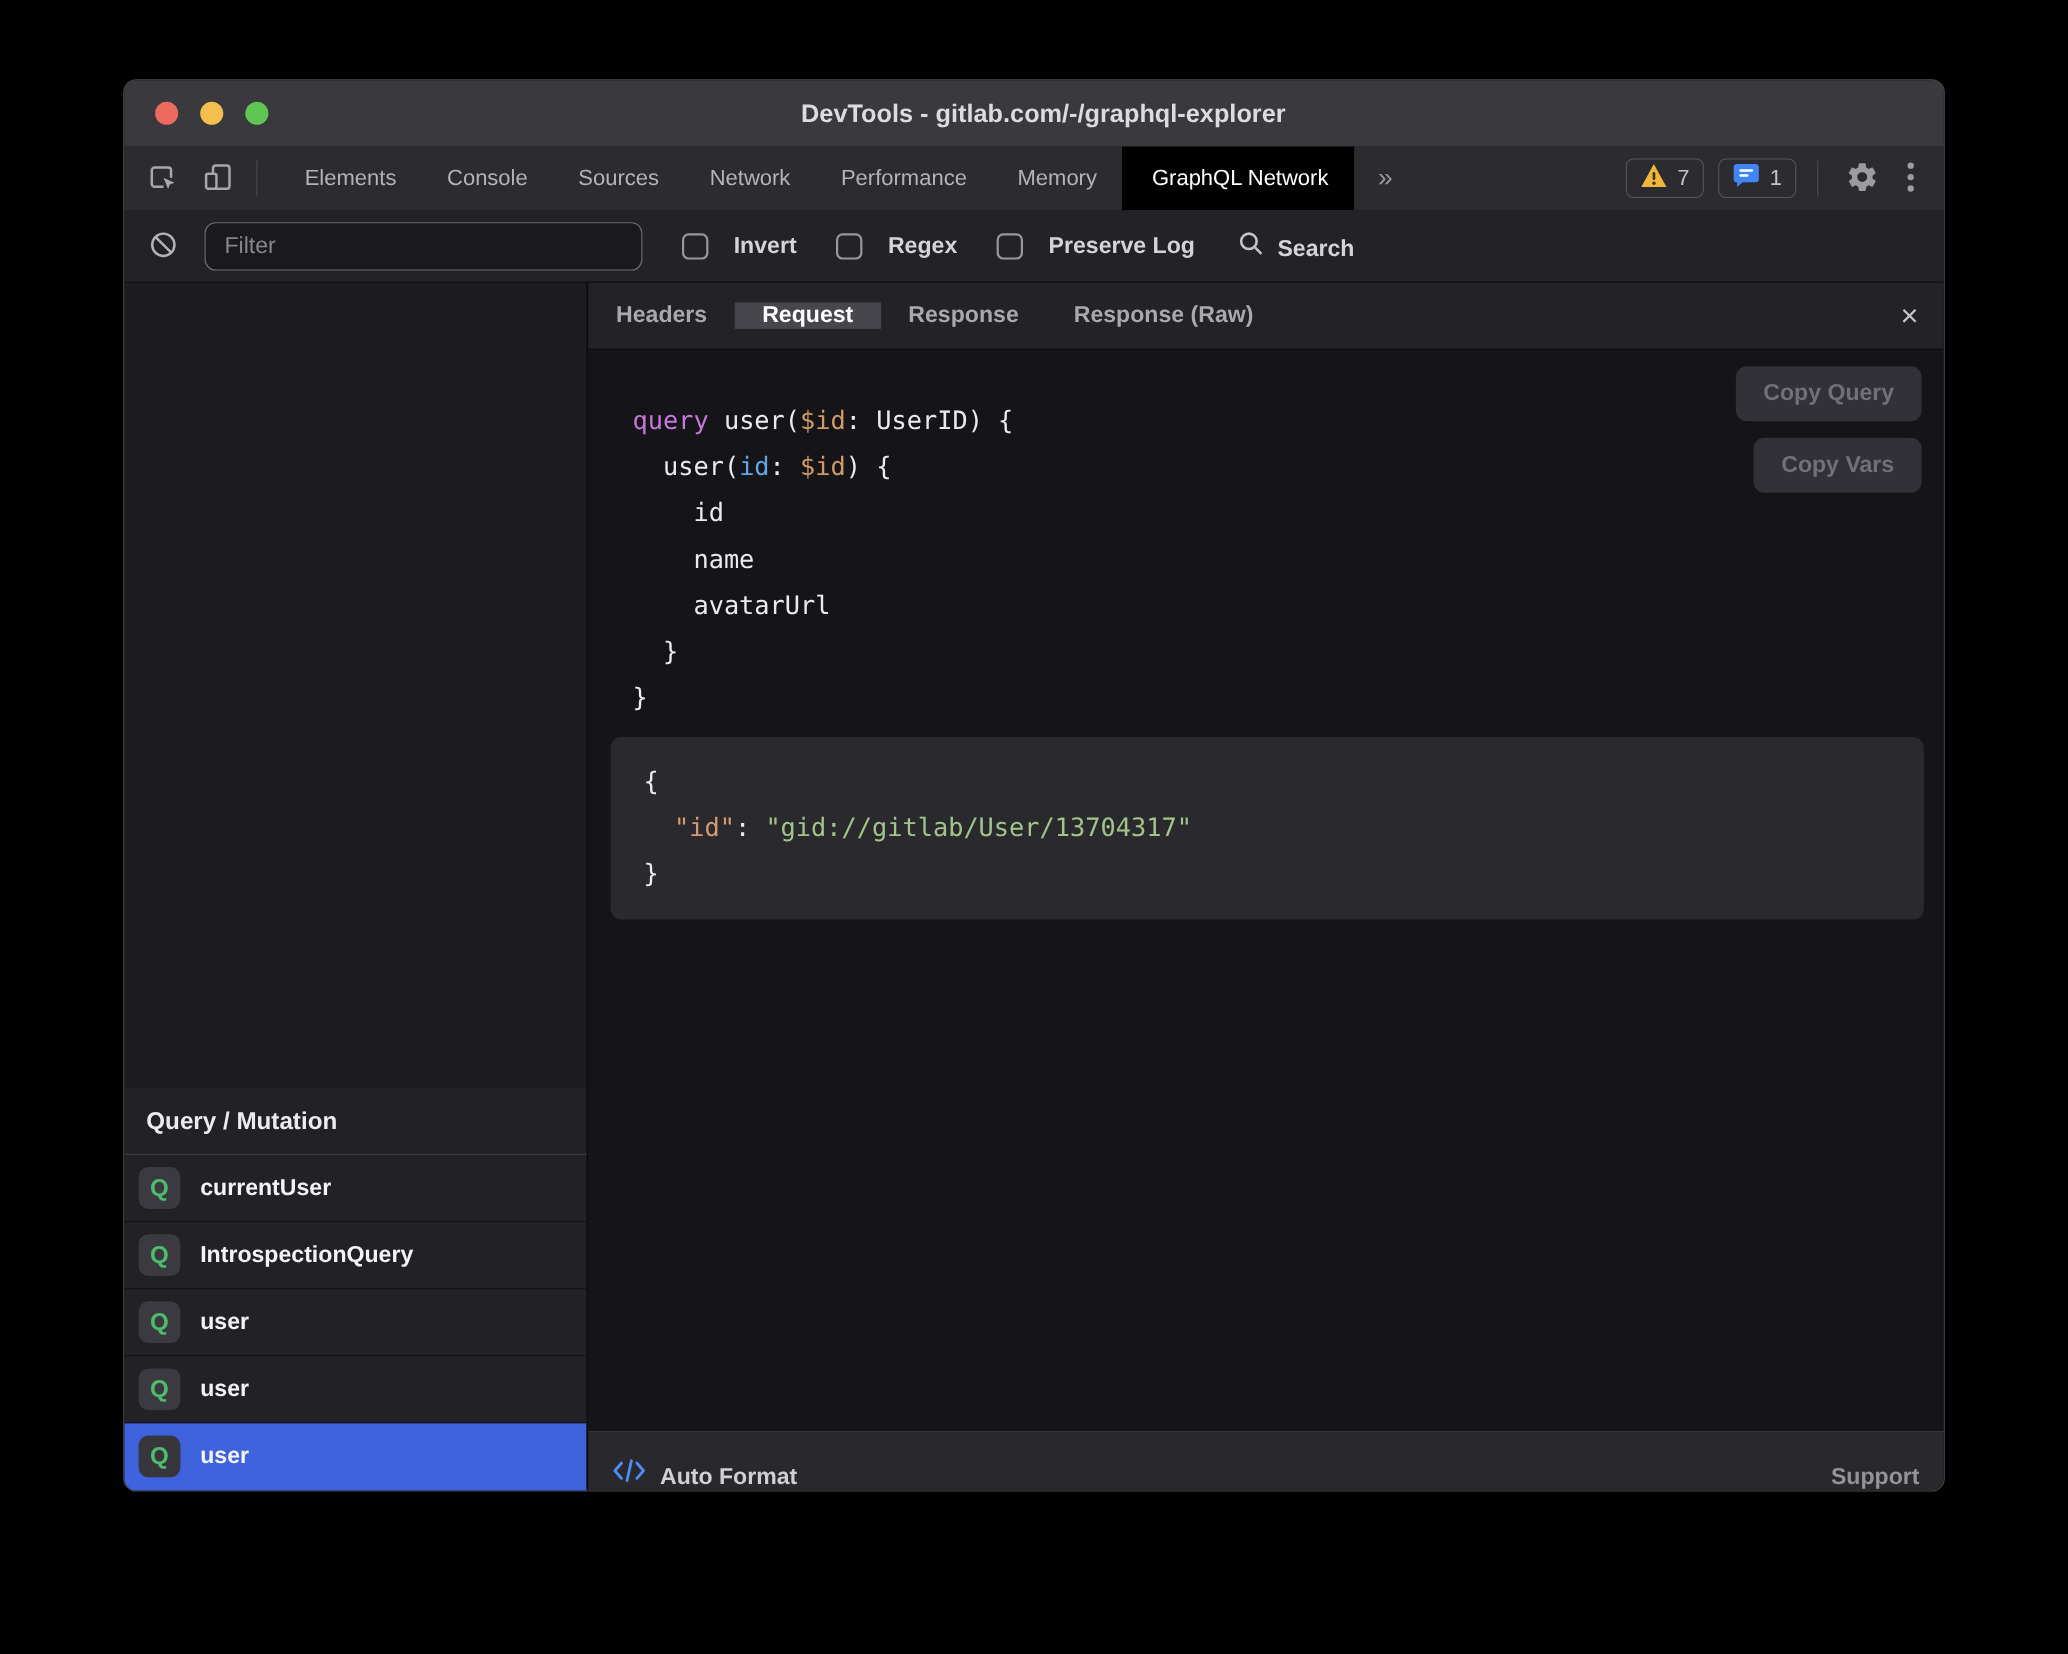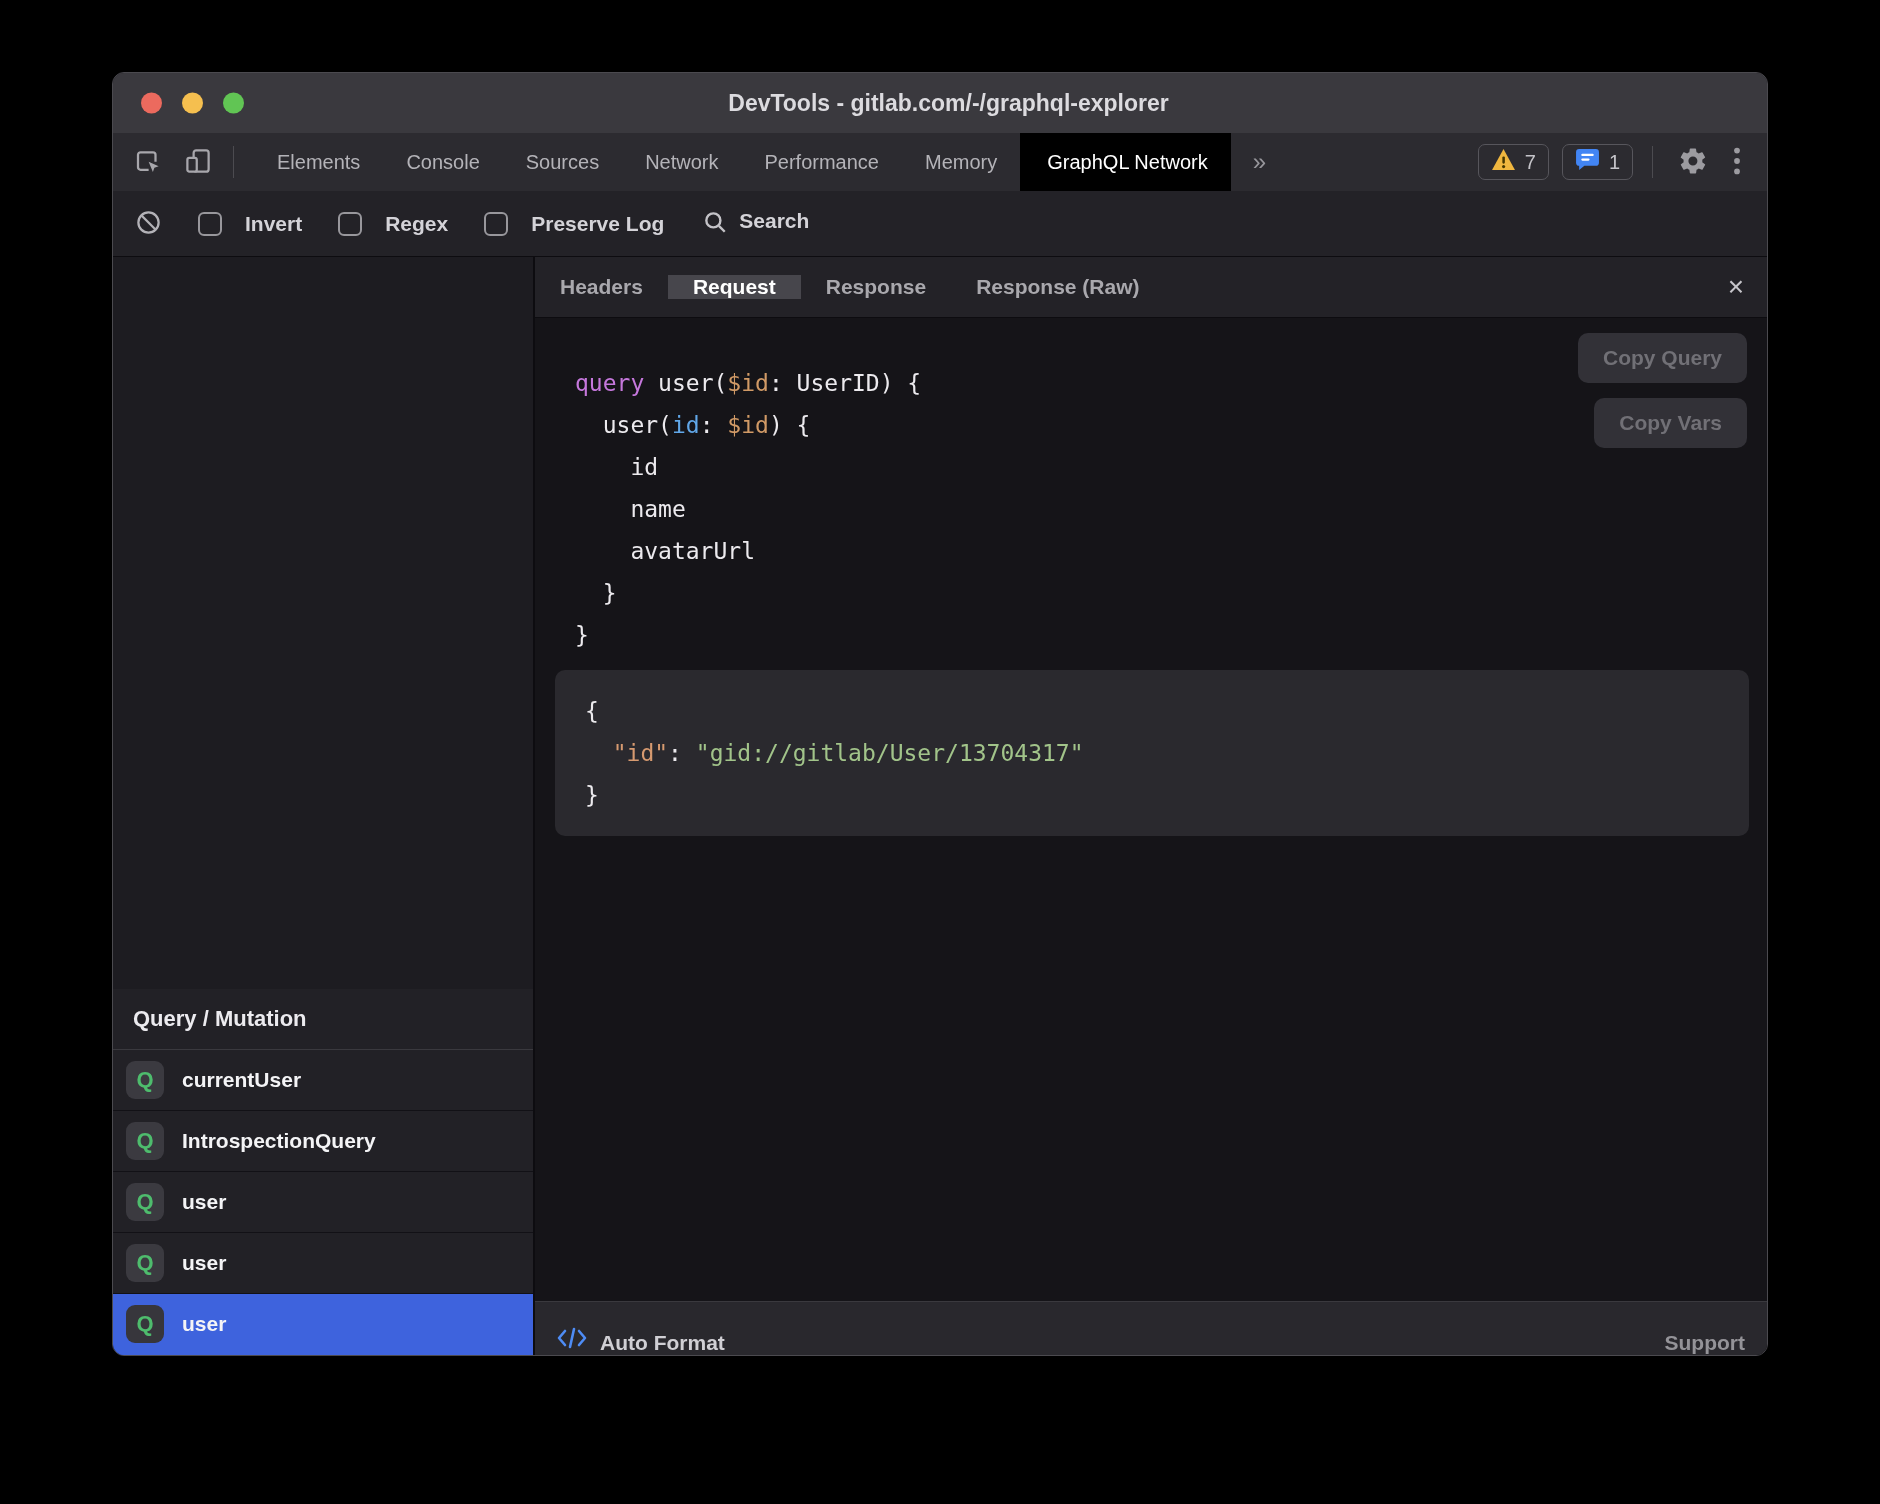--- a/index.html
+++ b/index.html
@@ -33,21 +33,21 @@
 
   
   .filterbar{height:66px;flex:0 0 auto;background:#232227;border-bottom:1px solid #0d0c10;
     display:flex;align-items:center;padding:0 22px;gap:24px;}
   .filter-input{width:398px;height:44px;background:#1a191e;border:1.5px solid #6f6e73;border-radius:10px;
     color:#e8e8ea;font-size:21px;padding:0 17px;outline:none;font-family:inherit;}
   .filter-input::placeholder{color:#87868b;}
   .check-group{display:flex;align-items:center;gap:23px;margin-left:12px;}
   .checkbox{width:24px;height:24px;border:2px solid #98979c;border-radius:6px;background:transparent;display:inline-block;}
   .check-label{color:#d4d3d8;font-size:21px;font-weight:bold;white-space:nowrap;}
-  .search-group{display:flex;align-items:flex-start;gap:11px;margin-left:14px;}
+  .search-group{display:flex;align-items:flex-end;gap:11px;margin-left:14px;}
 
   
   .main{flex:1;display:flex;min-height:0;}
   .sidebar{width:422px;flex:0 0 auto;background:#1d1c21;border-right:2px solid #0d0c10;
     display:flex;flex-direction:column;justify-content:flex-end;}
   .sidebar-header{height:61px;flex:0 0 auto;display:flex;align-items:center;padding-left:20px;
     color:#ecebef;font-size:22px;font-weight:bold;background:#222126;border-bottom:1px solid #3a393e;}
   .side-item{height:61px;display:flex;align-items:center;gap:18px;padding-left:13px;
     background:#222126;border-bottom:1px solid #121116;}
   .side-item.selected{background:#3e63dd;border-bottom-color:#3e63dd;}
@@ -179,20 +179,21 @@
 
   <div class="filterbar">
     <button class="icon-btn">
       <span>
         <svg width="27" height="27" viewBox="0 0 24 24" fill="none" stroke="#b3b2b7" stroke-width="2">
           <circle cx="12" cy="12" r="9"></circle>
             <line x1="5.8" y1="5.8" x2="18.2" y2="18.2"></line>
         </svg>
       </span>
     </button>
+    <input class="filter-input" placeholder="Filter" style="">
     <div id="filter-checks" style="display:flex;align-items:center;gap:24px">
         <div class="check-group">
     <span class="checkbox"></span>
     <span class="check-label">Invert</span>
   </div>
         <div class="check-group">
     <span class="checkbox"></span>
     <span class="check-label">Regex</span>
   </div>
         <div class="check-group">

